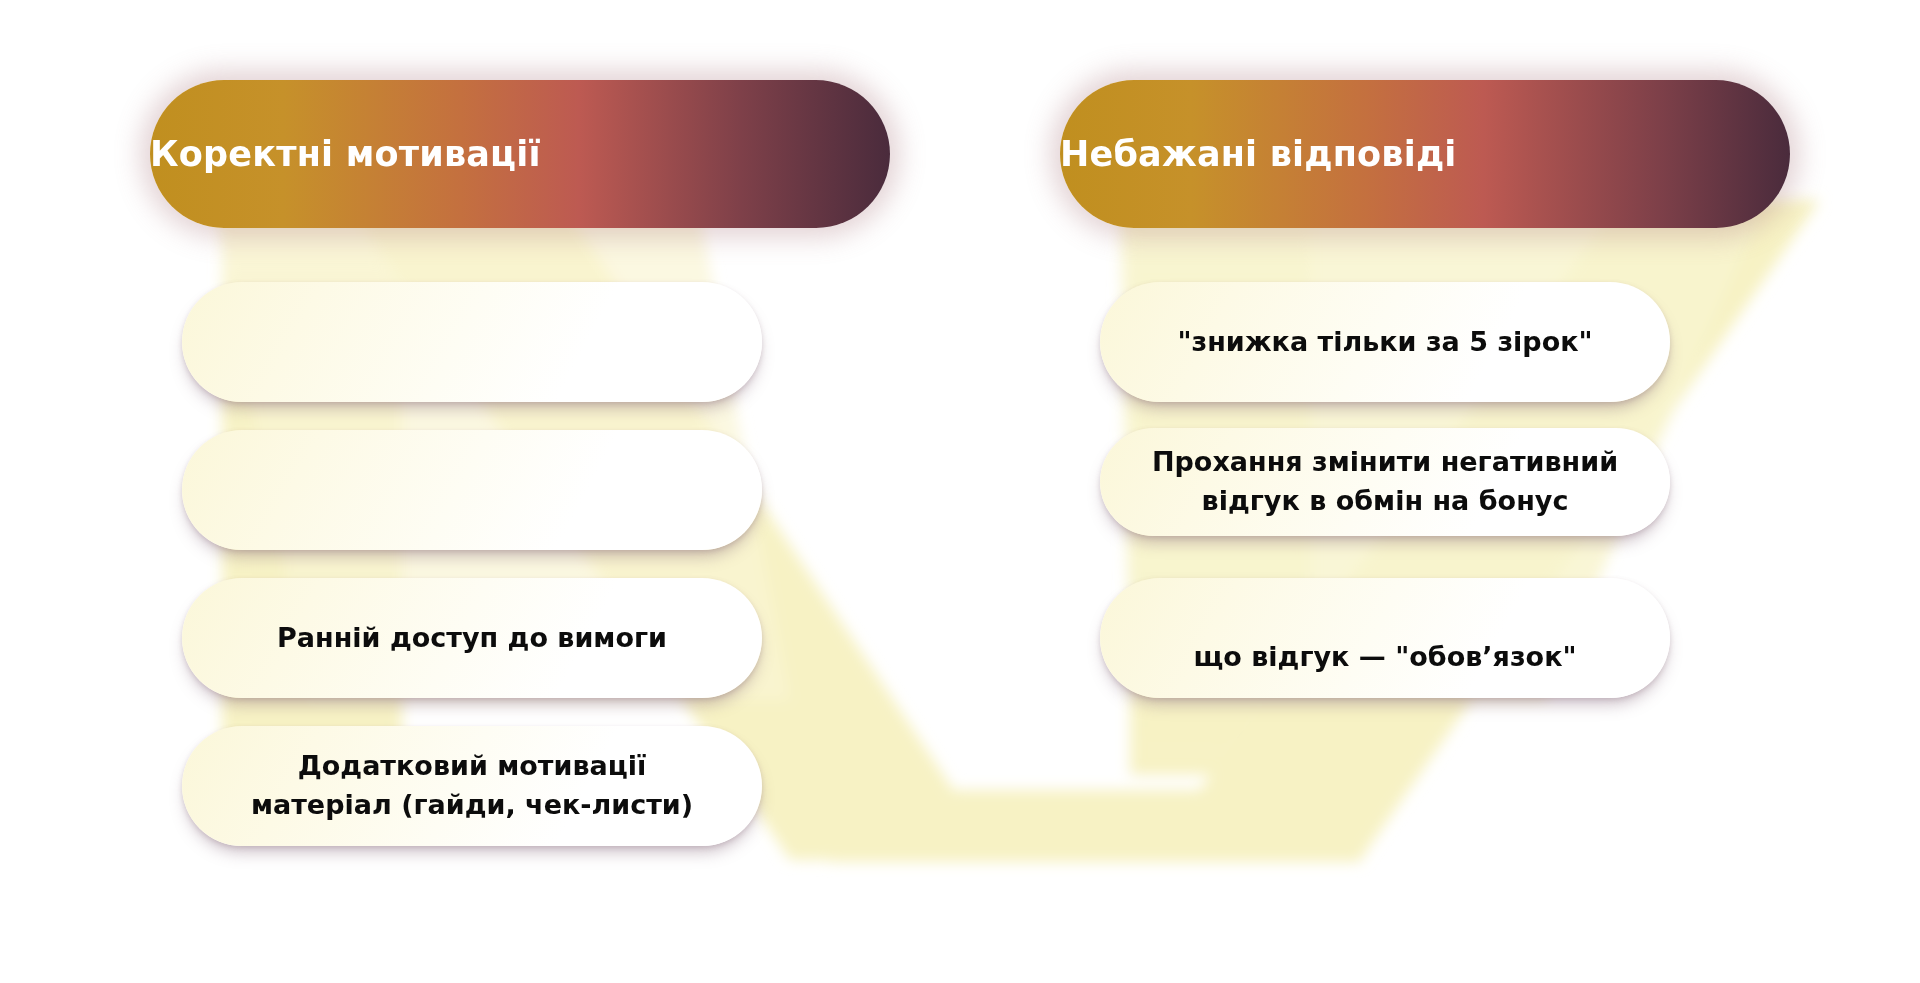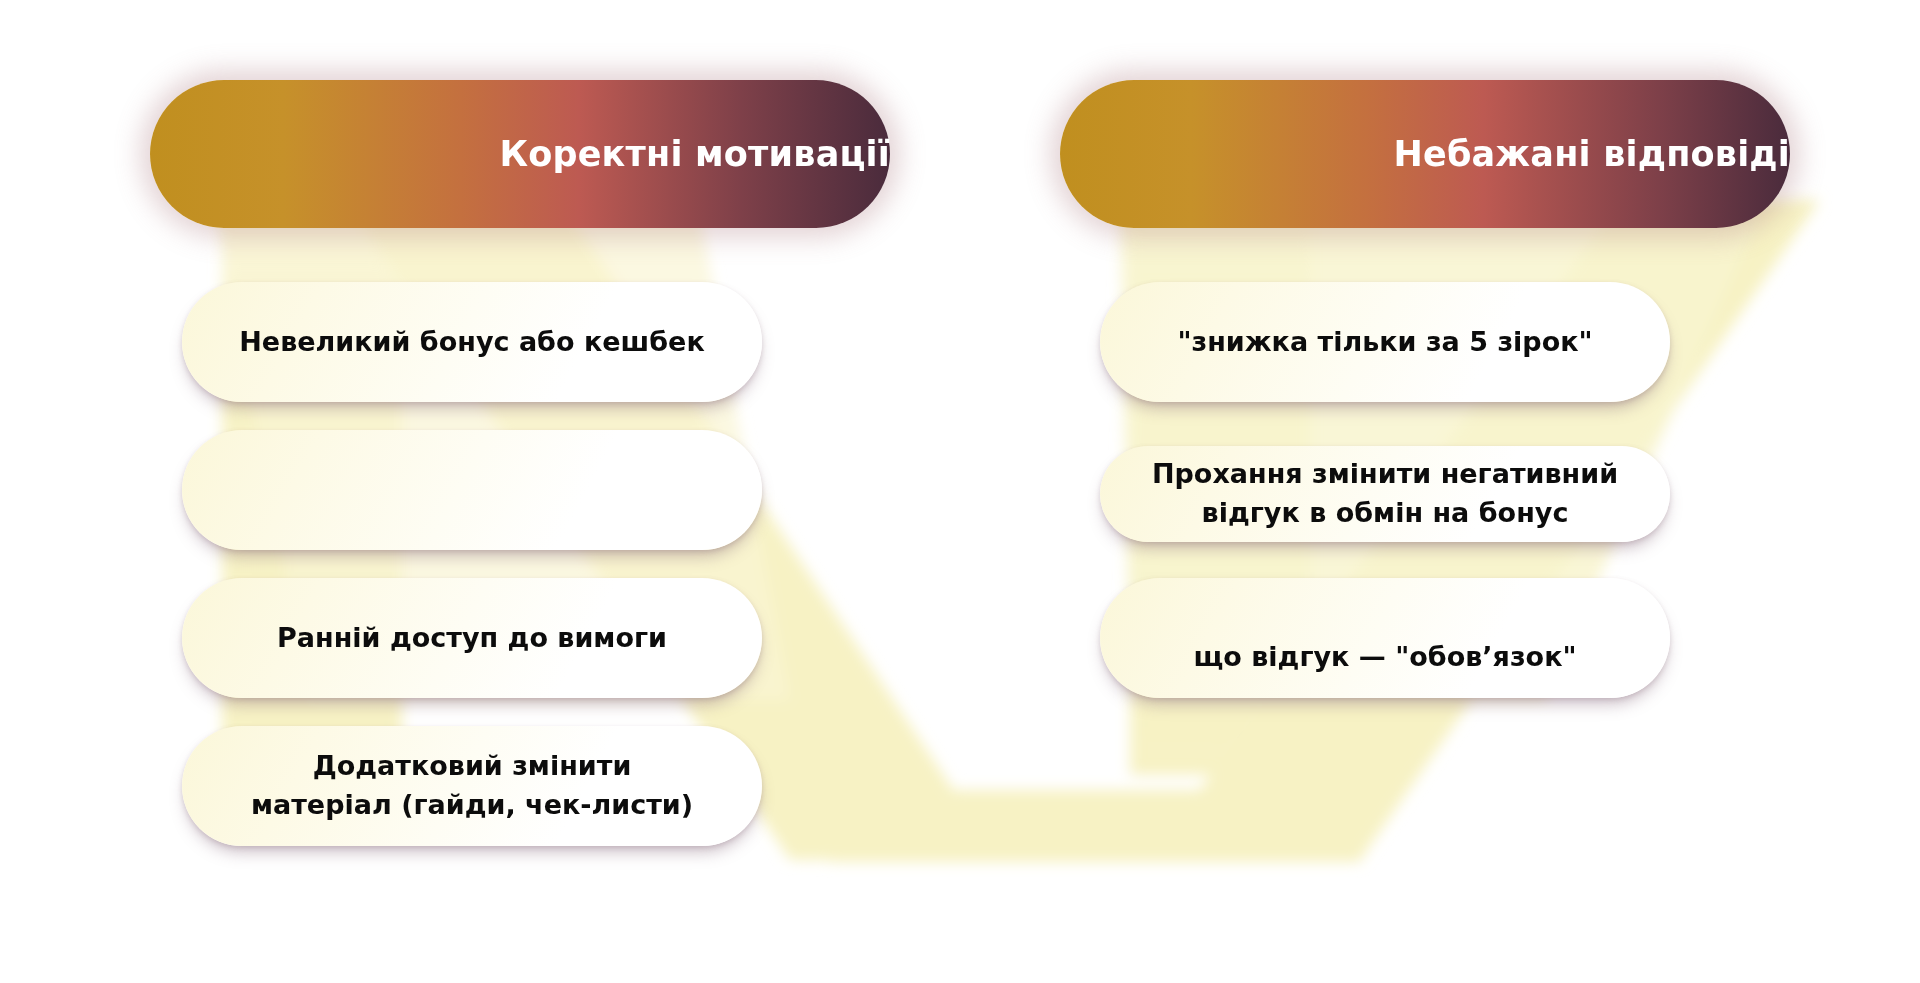--- a/index.html
+++ b/index.html
@@ -52,21 +52,21 @@
   .column.right { left: 1060px; }
 
   
   .col-header {
     position: absolute;
     top: 80px;
     height: 148px;
     border-radius: 74px;
     display: flex;
     align-items: center;
-    justify-content: flex-end;
+    justify-content: flex-start;
     box-shadow: 0 0 26px 10px rgba(167,112,120,0.30);
   }
   .column.left .col-header {
     left: 10px;
     width: 740px;
     background: linear-gradient(90deg,
         #c08f1f 0%,
         #c6912a 18%,
         #c4703f 42%,
         #bd5a52 58%,
@@ -124,21 +124,21 @@
   
   .column.left .card { left: 42px; width: 580px; }
   .column.left .card.c0 { top: 282px; height: 120px; }
   .column.left .card.c1 { top: 430px; height: 120px; }
   .column.left .card.c2 { top: 578px; height: 120px; }
   .column.left .card.c3 { top: 726px; height: 120px; }
 
   
   .column.right .card { left: 40px; width: 570px; }
   .column.right .card.c0 { top: 282px; height: 120px; }
-  .column.right .card.c1 { top: 446px; height: 96px; }
+  .column.right .card.c1 { top: 428px; height: 108px; }
   .column.right .card.c2 { top: 578px; height: 120px; }
 </style>
 </head>
 <body>
 
 <div id="stage">
 
   <svg class="bg-layer" width="1920" height="983" viewBox="0 0 1920 983" xmlns="http://www.w3.org/2000/svg">
     <defs>
       <linearGradient id="bandFade" x1="0" y1="0" x2="0" y2="1">
@@ -172,39 +172,39 @@
   <div class="columns">
 
     <div class="column left">
 
       <div class="col-header">
         <span class="col-header-title">Коректні мотивації</span>
       </div>
 
       <div class="card c0">
         <div class="card-text">
-          <span>Невеликий бонус або кешбек</span><br>
+          <br>
         </div>
       </div>
 
       <div class="card c1">
         <div class="card-text">
           <br>
         </div>
       </div>
 
       <div class="card c2">
         <div class="card-text">
           <span>Ранній доступ до вимоги</span>
         </div>
       </div>
 
       <div class="card c3">
         <div class="card-text">
-          <span>Додатковий змінити</span><br>
+          <span>Додатковий мотивації</span><br>
           <span>матеріал (гайди, чек-листи)</span>
         </div>
       </div>
     </div>
 
     <div class="column right">
 
       <div class="col-header">
         <span class="col-header-title">Небажані відповіді</span>
       </div>

